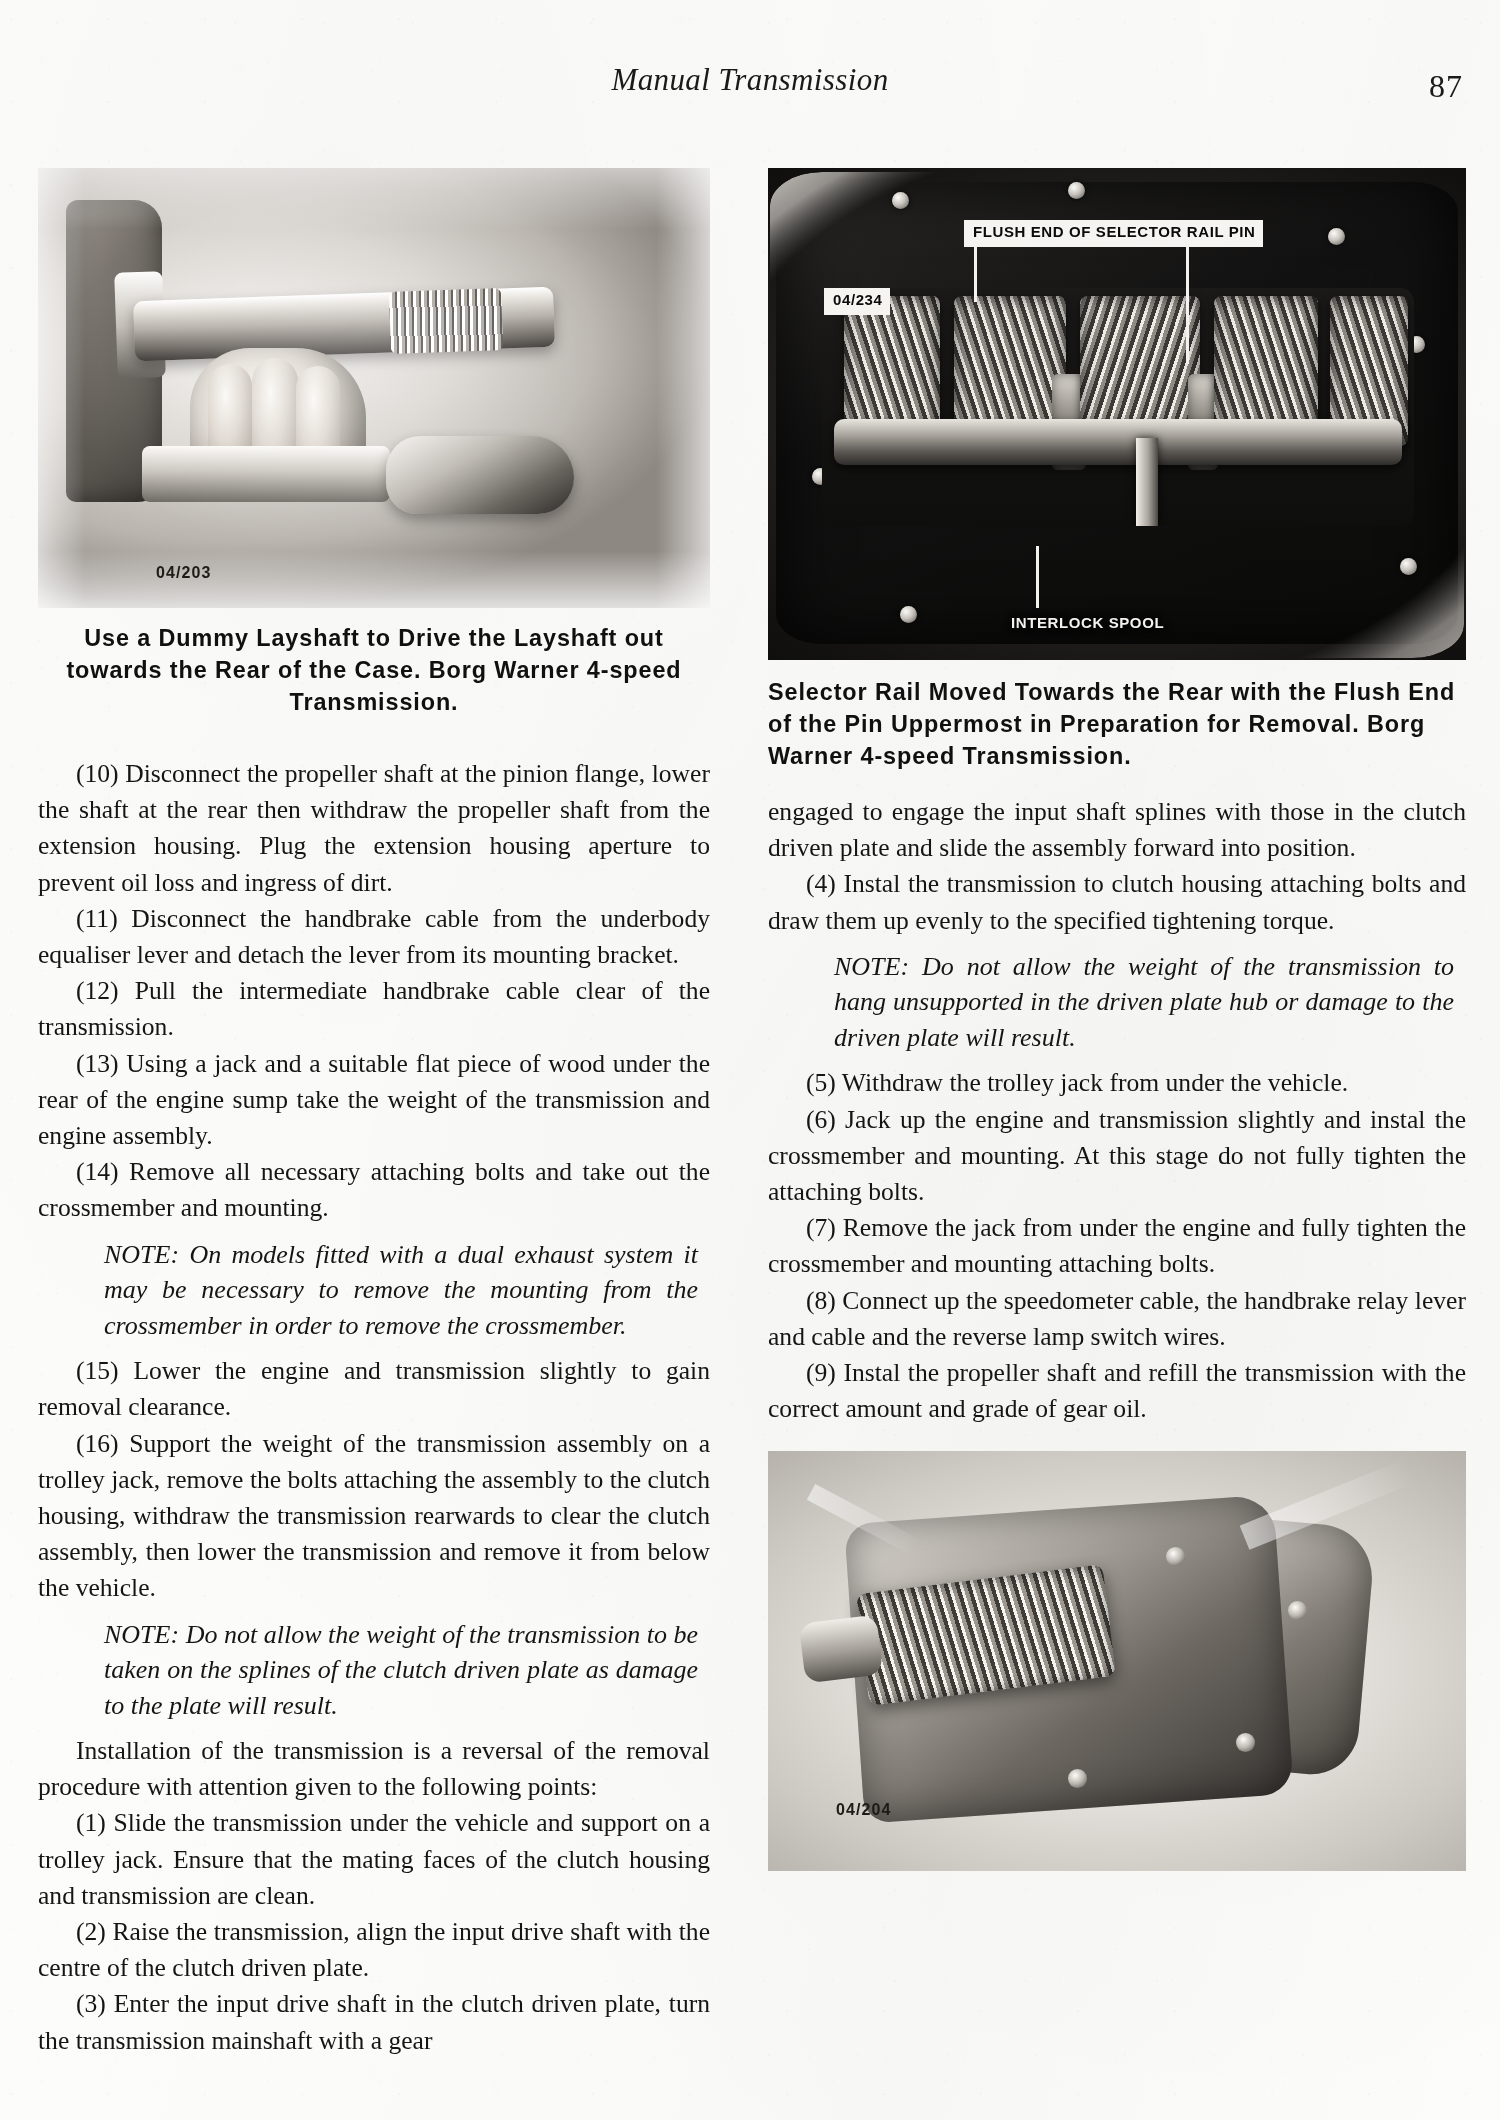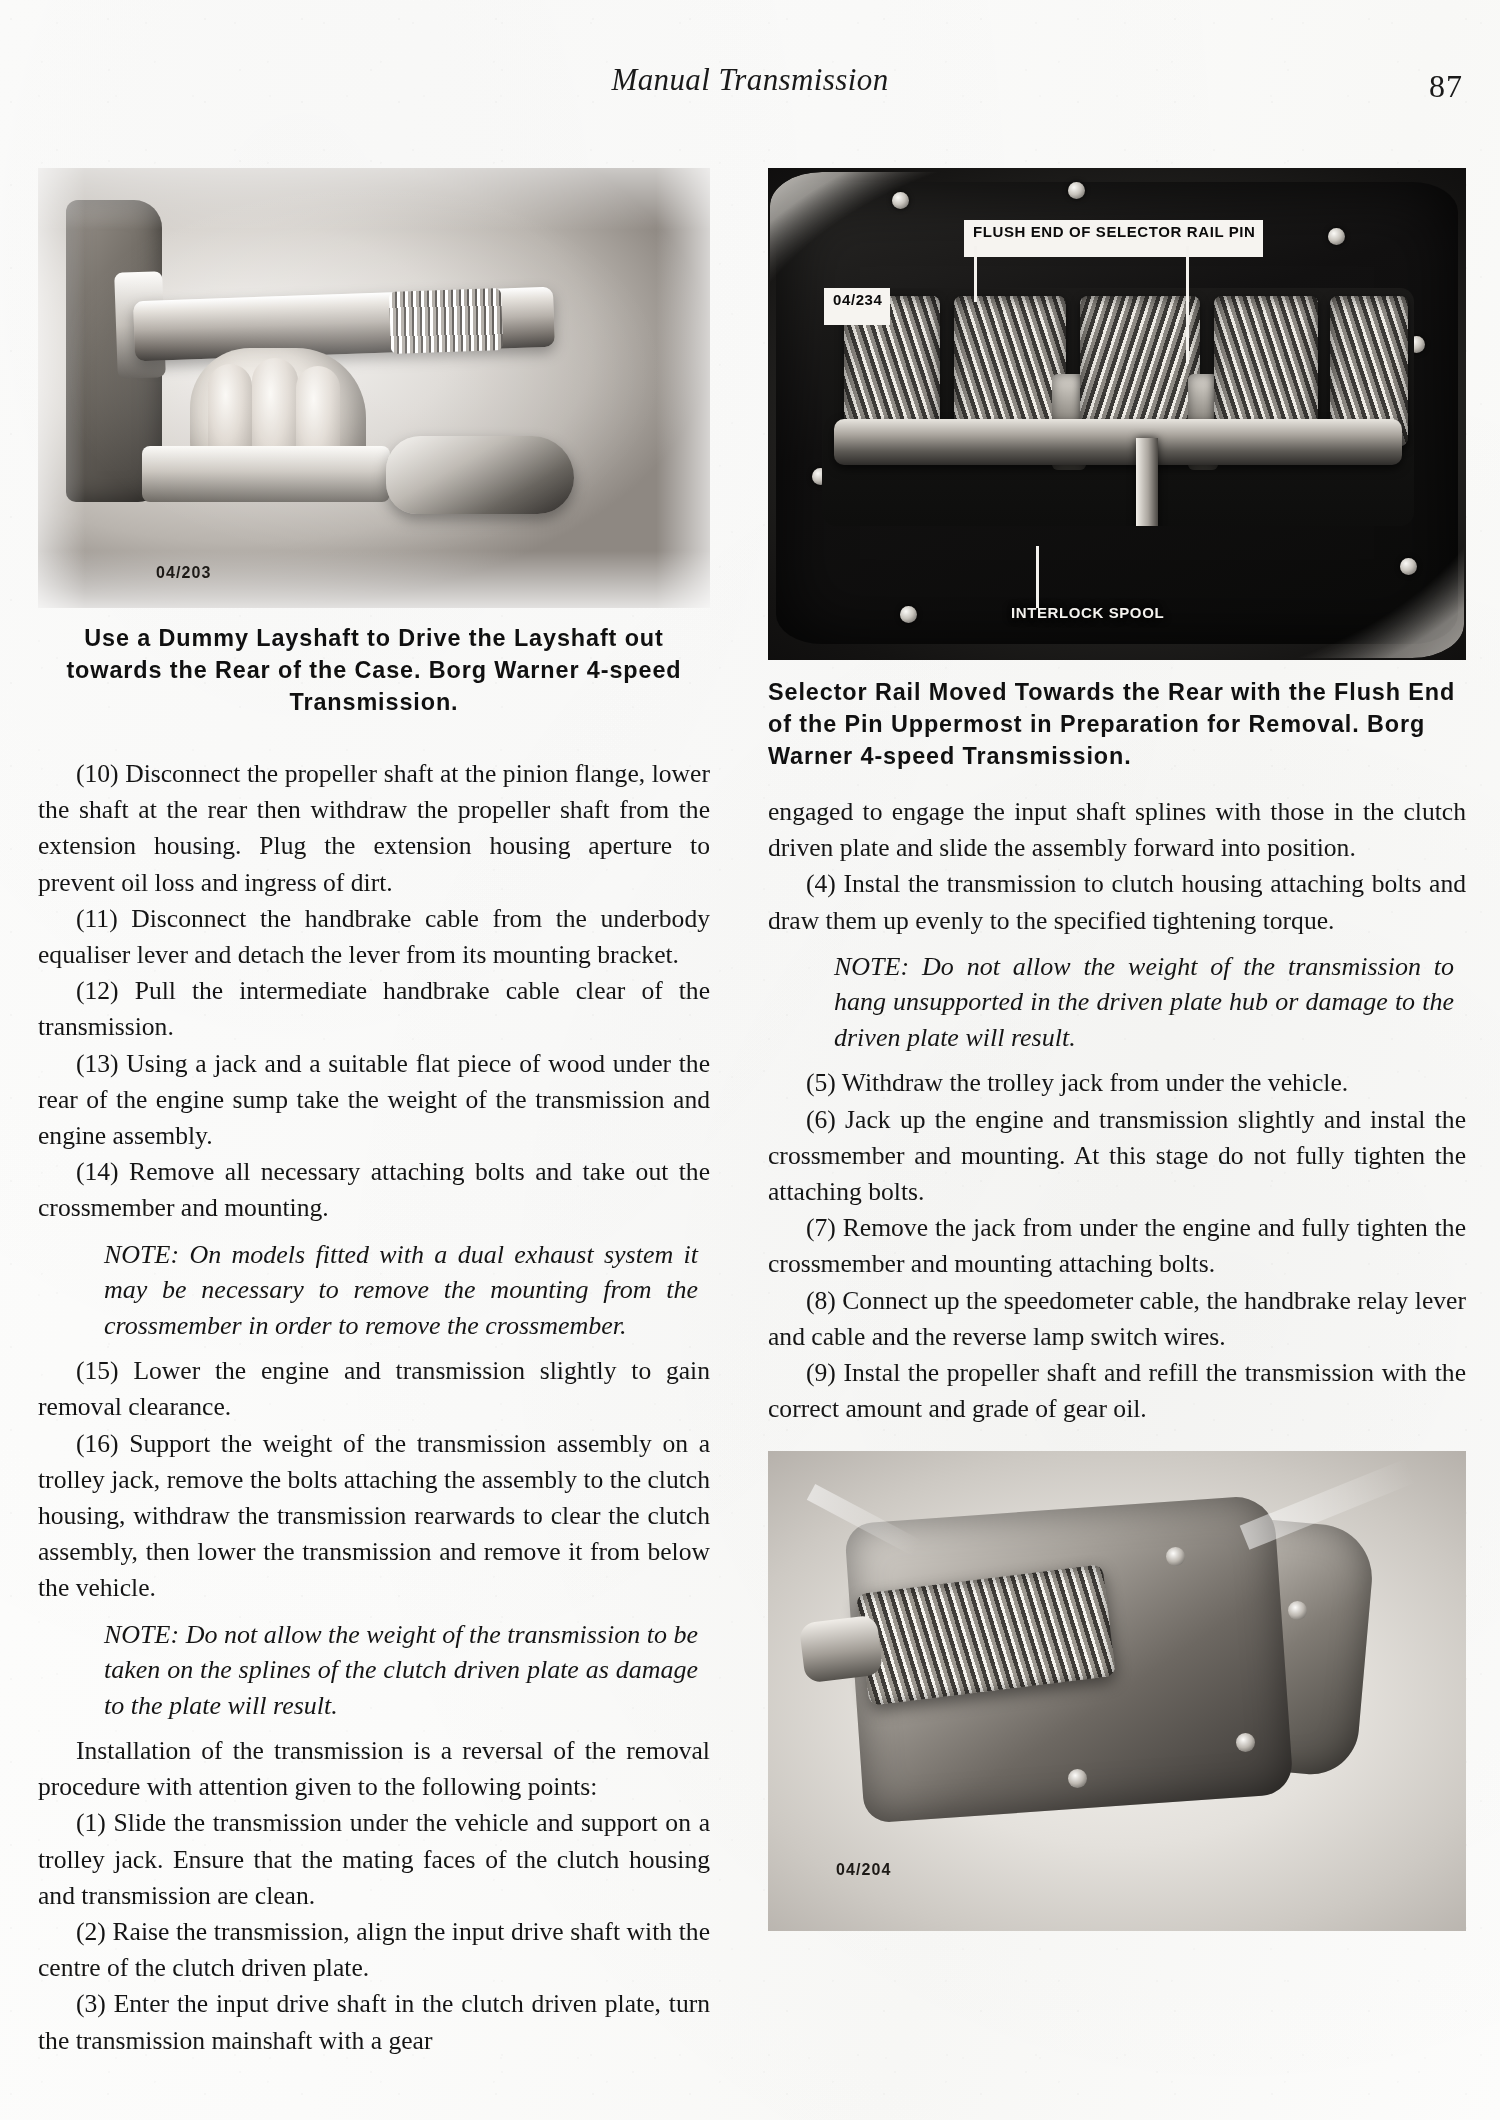--- a/index.html
+++ b/index.html
@@ -219,34 +219,34 @@
     background: #f4f2ee;
   }
   .photo-label {
     position: absolute;
     font-family: "Liberation Sans", sans-serif;
     font-weight: bold;
     font-size: 15px;
     letter-spacing: .6px;
     color: #0b0b0b;
     background: #f6f4f0;
-    padding: 4px 8px 18px 9px;
+    padding: 4px 8px 8px 9px;
     white-space: nowrap;
     line-height: 1;
   }
   .photo-label.dark {
     background: transparent;
     color: #f4f2ee;
     text-shadow: 0 0 4px #000, 0 0 8px #000;
   }
 
   
   .fig3 {
     width: 698px;
-    height: 480px;
+    height: 420px;
     background:
       radial-gradient(ellipse 78% 72% at 50% 52%, #f4f2ef 0%, #e4e1dc 42%, #cdc9c3 72%, #b3aea8 100%);
   }
   .fig3 .body {
     position: absolute;
     left: 86px; top: 58px; width: 430px; height: 300px;
     border-radius: 28px 40px 32px 26px;
     background: linear-gradient(150deg, #dcd8d2 0%, #a7a29b 32%, #6d6862 62%, #3b3835 100%);
     box-shadow: inset 0 0 40px rgba(0,0,0,.45);
     transform: rotate(-4deg);

